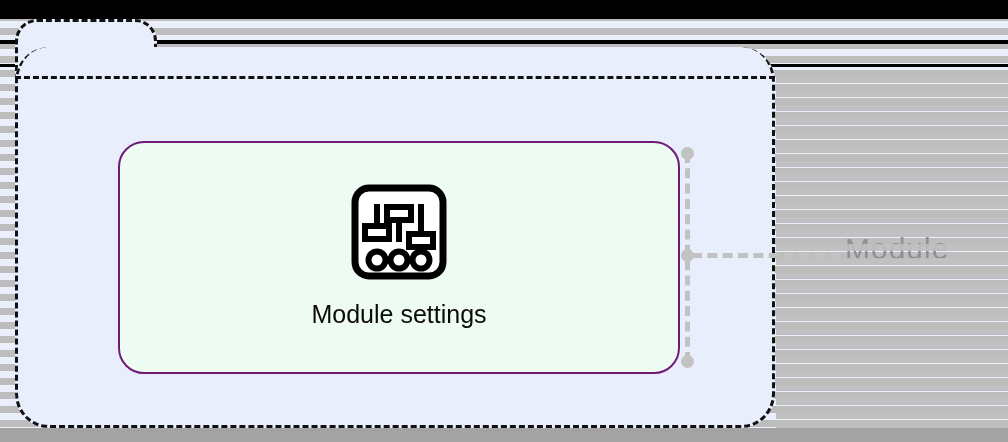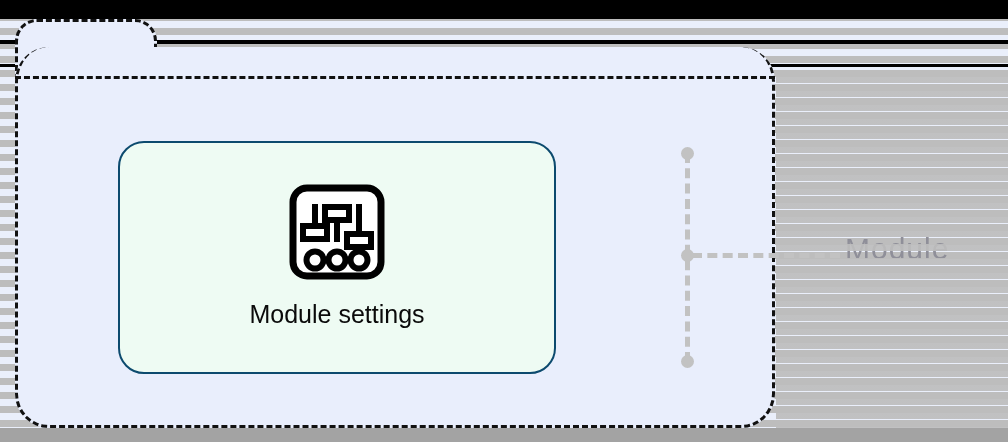--- a/index.html
+++ b/index.html
@@ -97,23 +97,23 @@
     left: 18px; top: 60px;
     width: 136px; height: 26px;
     background: #e9eefc;
     z-index: 7;
   }
 
   
   .green-panel {
     position: absolute;
     left: 118px; top: 141px;
-    width: 438px; height: 233px;
+    width: 562px; height: 233px;
     background: #eefbf3;
-    border: 2px solid #0c4a6e;
+    border: 2px solid #701a75;
     border-radius: 26px;
     z-index: 12;
   }
 
   .items {
     position: absolute;
     left: 0; top: 0;
     width: 100%; height: 100%;
     display: flex;
     align-items: center;

